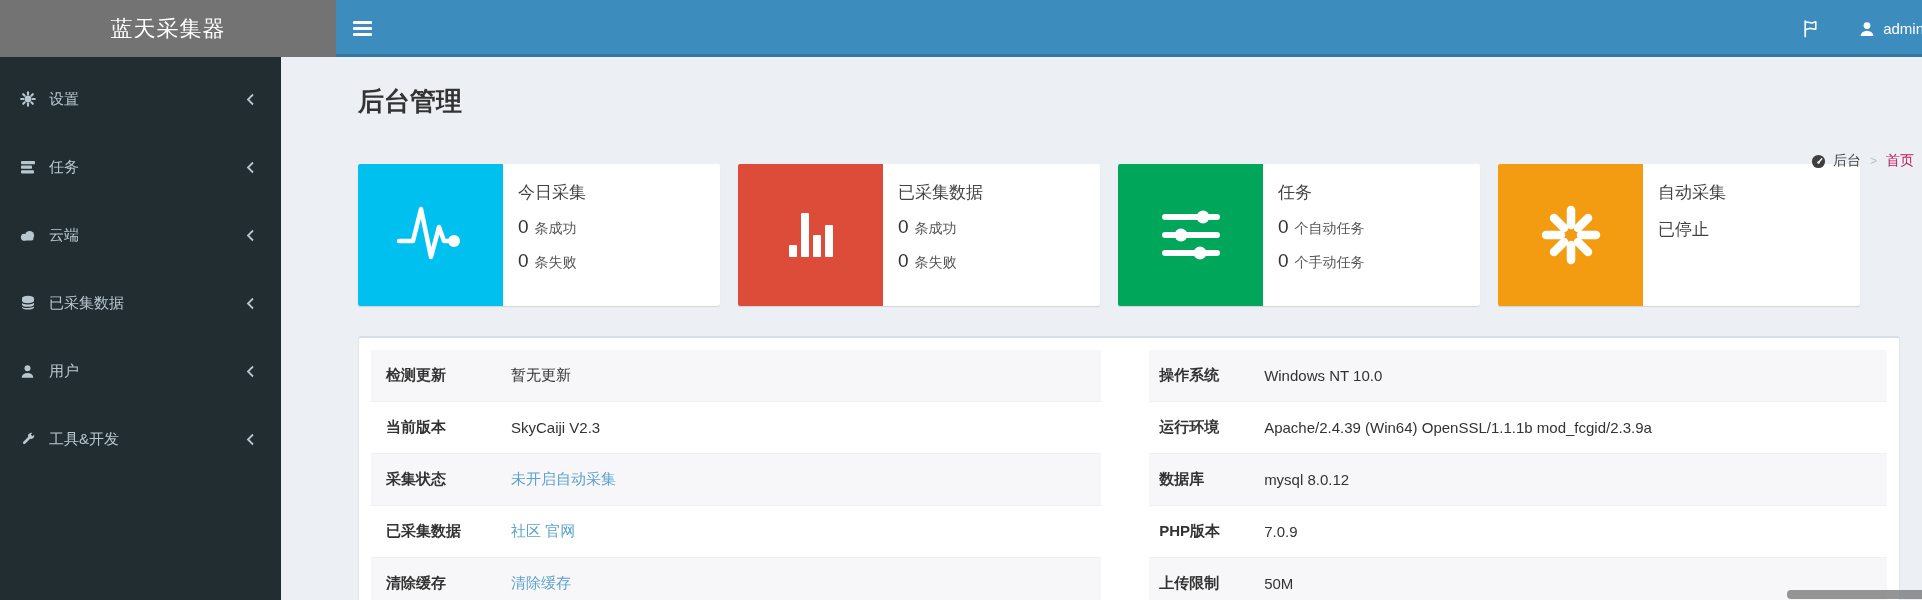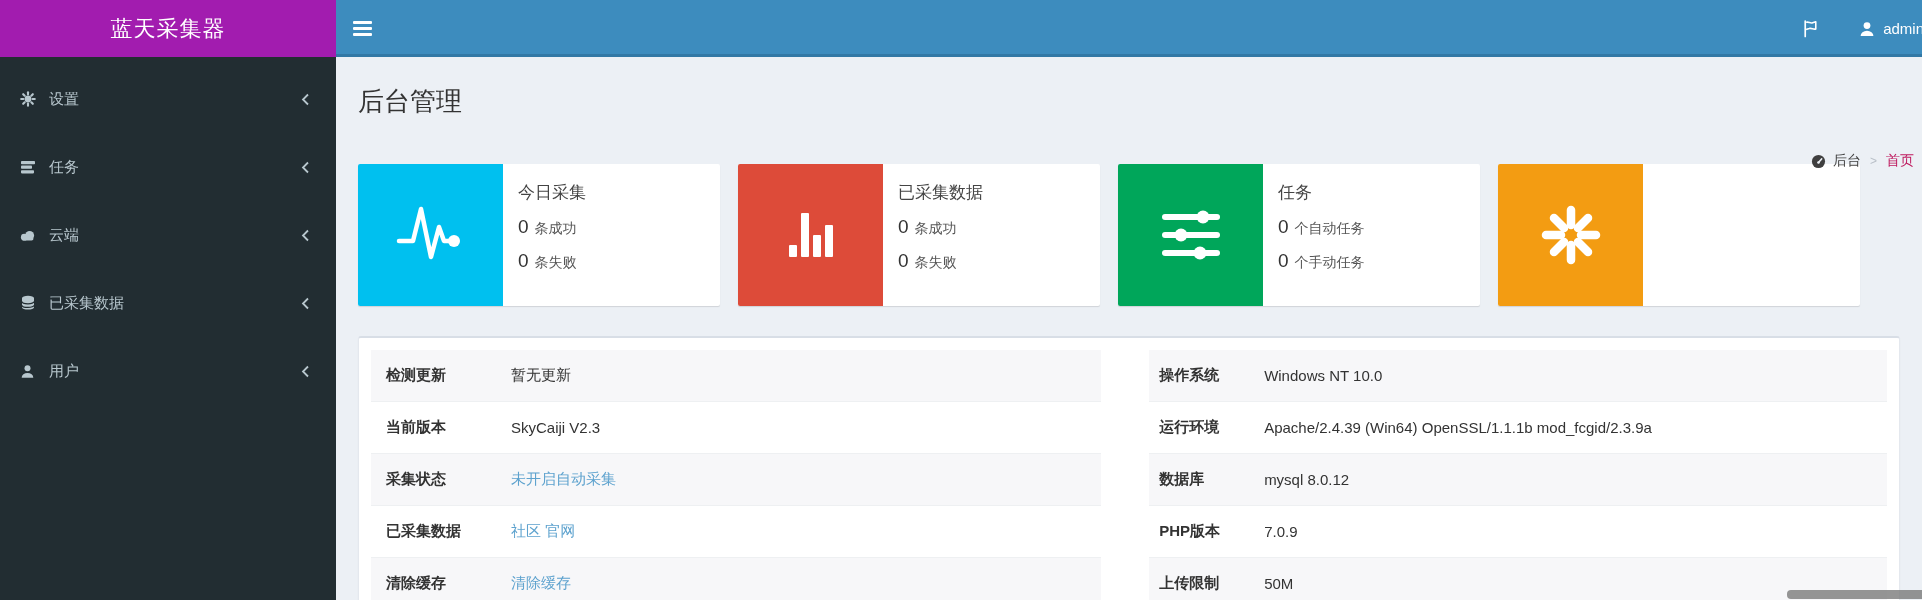--- a/index.html
+++ b/index.html
@@ -15,31 +15,31 @@
   .logo { position:absolute; top:0; left:0; width:336px; height:57px;
     background:#4493c4; color:#fff; font-size:22px; letter-spacing:1px;
     display:flex; align-items:center; justify-content:center; }
   .hamburger { position:absolute; left:336px; top:0; width:52px; height:57px;
     display:flex; align-items:center; justify-content:center; cursor:pointer; background:transparent; border:none; }
   .hamburger .bars { display:flex; flex-direction:column; gap:3px; }
   .hamburger .bars span { display:block; width:19px; height:3px; background:#fff; border-radius:1px; }
   .nav-right { position:absolute; right:-8px; top:0; height:57px; display:flex; align-items:center; gap:26px; }
   .nav-item { display:flex; align-items:center; gap:7px; color:#fff; font-size:15px; height:57px; padding:0 6px; cursor:pointer; }
   
-  .sidebar { position:absolute; top:57px; left:0; width:336px; height:543px; background:#222d32; z-index:20; }
+  .sidebar { position:absolute; top:57px; left:0; width:281px; height:543px; background:#222d32; z-index:20; }
   .sidebar ul { list-style:none; padding-top:8px; }
   .sidebar li { height:68px; display:flex; align-items:center; padding:0 26px 0 19px;
     color:#b8c7ce; font-size:15px; cursor:pointer; }
   .sidebar .mi { width:17px; height:17px; flex:0 0 17px; display:flex; align-items:center; justify-content:center; }
   .sidebar .mlabel { margin-left:13px; flex:1 1 auto; }
   .sidebar .chev { width:9px; height:13px; flex:0 0 9px; }
   
   .content { position:absolute; left:336px; top:57px; width:1586px; height:543px; padding:0 22px; }
   .page-header { position:relative; padding-top:27px; height:91px; }
-  .page-header h1 { font-size:26px; font-weight:400; color:#333; }
+  .page-header h1 { font-size:26px; font-weight:700; color:#333; }
   .breadcrumb { position:absolute; right:-14px; top:95px; display:flex; align-items:center; gap:9px;
     font-size:14px; color:#444; white-space:nowrap; }
   .breadcrumb .sep { color:#b8bfc7; font-size:12px; }
   .breadcrumb .crumb-root { color:#444; cursor:pointer; display:flex; align-items:center; gap:7px;font-family:Liberation Serif, serif; }
   .breadcrumb .crumb-current { color:#be185d; }
   
   .boxes { display:flex; gap:18px; margin-top:16px; }
   .info-box { width:362px; min-width:362px; height:142px; background:#fff; display:flex;
     box-shadow:0 1px 1px rgba(0,0,0,.12); border-radius:2px; cursor:pointer; }
   .ib-icon { width:145px; min-width:145px; height:142px; display:flex; align-items:center; justify-content:center; border-radius:2px 0 0 2px; }
@@ -66,21 +66,21 @@
   td.v a + a { }
   
   .hscroll-thumb { position:absolute; left:1787px; top:590px; width:135px; height:9px;
     background:#7a7a7a; opacity:.8; border-radius:4px 0 0 4px; cursor:pointer; }
   svg { display:block; }
 </style>
 </head>
 <body>
 
 <header class="navbar" style="background-color: rgb(61, 140, 190);">
-  <div class="logo" style="background-color: #a21caf;">蓝天采集器</div>
+  <div class="logo" style="background-color: #737373;">蓝天采集器</div>
   <button class="hamburger">
     <span class="bars">
         <span></span>
         <span></span>
         <span></span>
       </span>
   </button>
   <div class="nav-right">
     <div class="nav-item">
       <span>
@@ -174,20 +174,37 @@
       </span>
     </li>
     <li>
       <span class="mi">
         <svg width="15" height="15" viewBox="0 0 16 16" fill="#b8c7ce">
           <circle cx="8" cy="4.4" r="3.2"></circle>
             <path d="M1.8 14.6 a6.2 5 0 0 1 12.4 0 z"></path>
         </svg>
       </span>
       <span class="mlabel">用户</span>
+      <span class="chev">
+        <svg width="9" height="13" viewBox="0 0 9 13">
+            <polyline points="7,1.5 2,6.5 7,11.5" fill="none" stroke="#b8c7ce" stroke-width="1.8"></polyline>
+          </svg>
+      </span>
+    </li>
+    <li>
+      <span class="mi">
+        <svg width="16" height="16" viewBox="0 0 16 16">
+          <g transform="rotate(45 8 8)">
+            <circle cx="8" cy="3.6" r="3" fill="#b8c7ce"></circle>
+            <rect x="6.7" y="-0.6" width="2.6" height="3.4" fill="#222d32"></rect>
+            <rect x="6.7" y="4.6" width="2.6" height="10" rx="1.3" fill="#b8c7ce"></rect>
+          </g>
+        </svg>
+      </span>
+      <span class="mlabel">工具&amp;开发</span>
       <span class="chev">
         <svg width="9" height="13" viewBox="0 0 9 13">
             <polyline points="7,1.5 2,6.5 7,11.5" fill="none" stroke="#b8c7ce" stroke-width="1.8"></polyline>
           </svg>
       </span>
     </li>
   </ul>
 </aside>
 
 <main class="content">
@@ -270,20 +287,24 @@
               <line x1="40" y1="50" x2="40" y2="65"></line>
             <line x1="30" y1="40" x2="15" y2="40"></line>
               <line x1="50" y1="40" x2="65" y2="40"></line>
             <line x1="33" y1="33" x2="23" y2="23"></line>
               <line x1="47" y1="47" x2="57" y2="57"></line>
             <line x1="33" y1="47" x2="23" y2="57"></line>
               <line x1="47" y1="33" x2="57" y2="23"></line>
           </g>
         </svg>
       </div>
+      <div class="ib-body">
+        <div class="ib-title">自动采集</div>
+        <div class="ib-status">已停止</div>
+      </div>
     </div>
 
   </section>
 
   <section class="panel">
     <div class="tables">
 
       <table class="kv left">
         <tbody>
           <tr>

